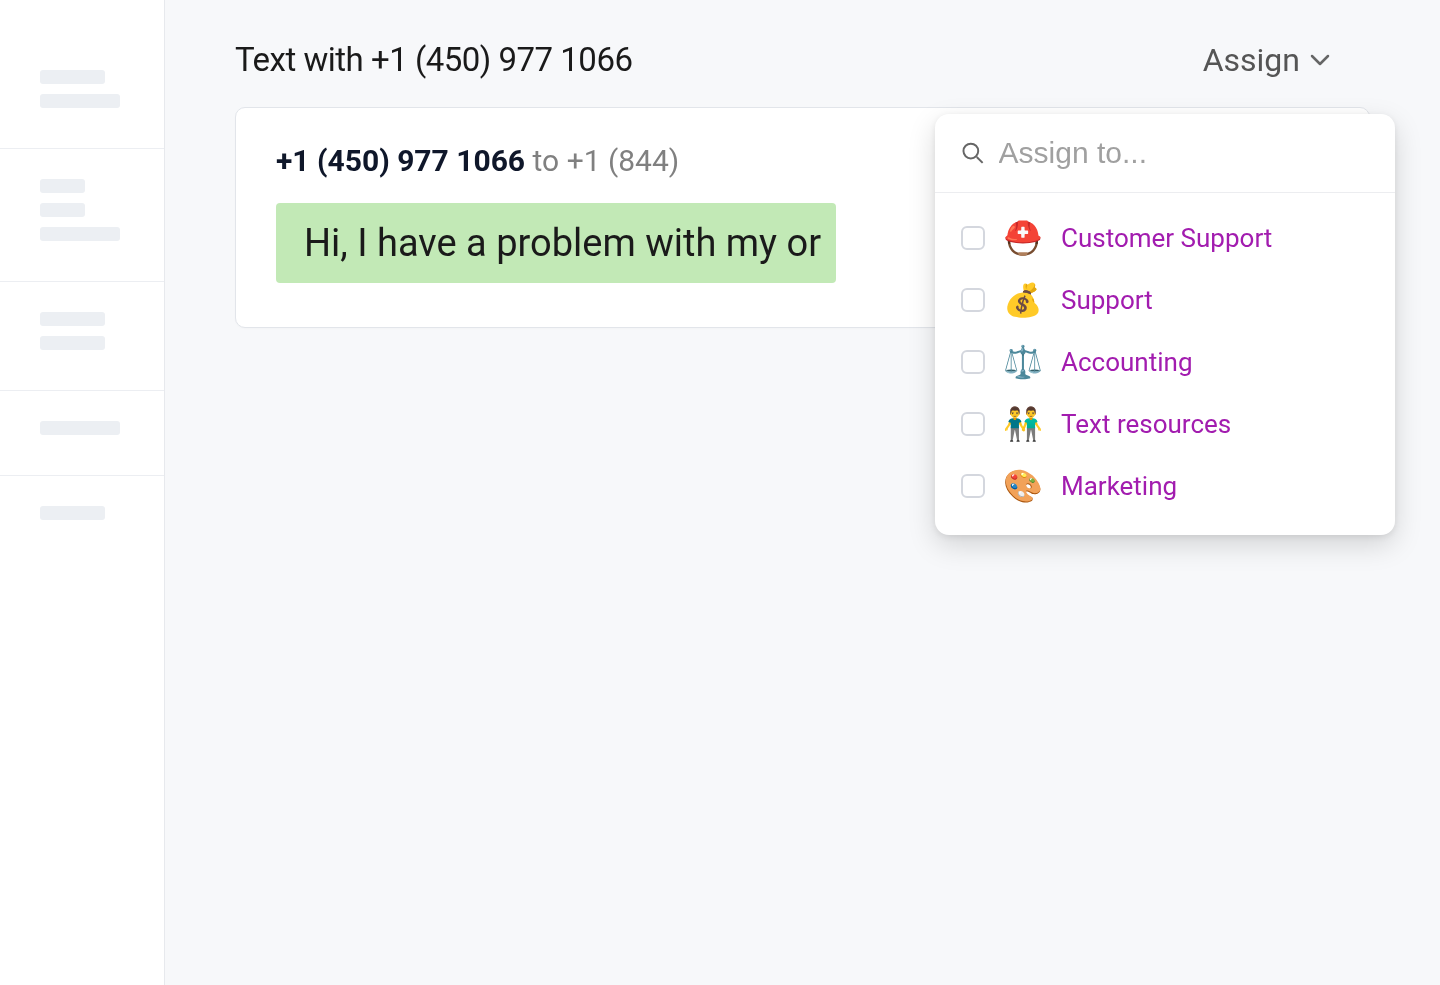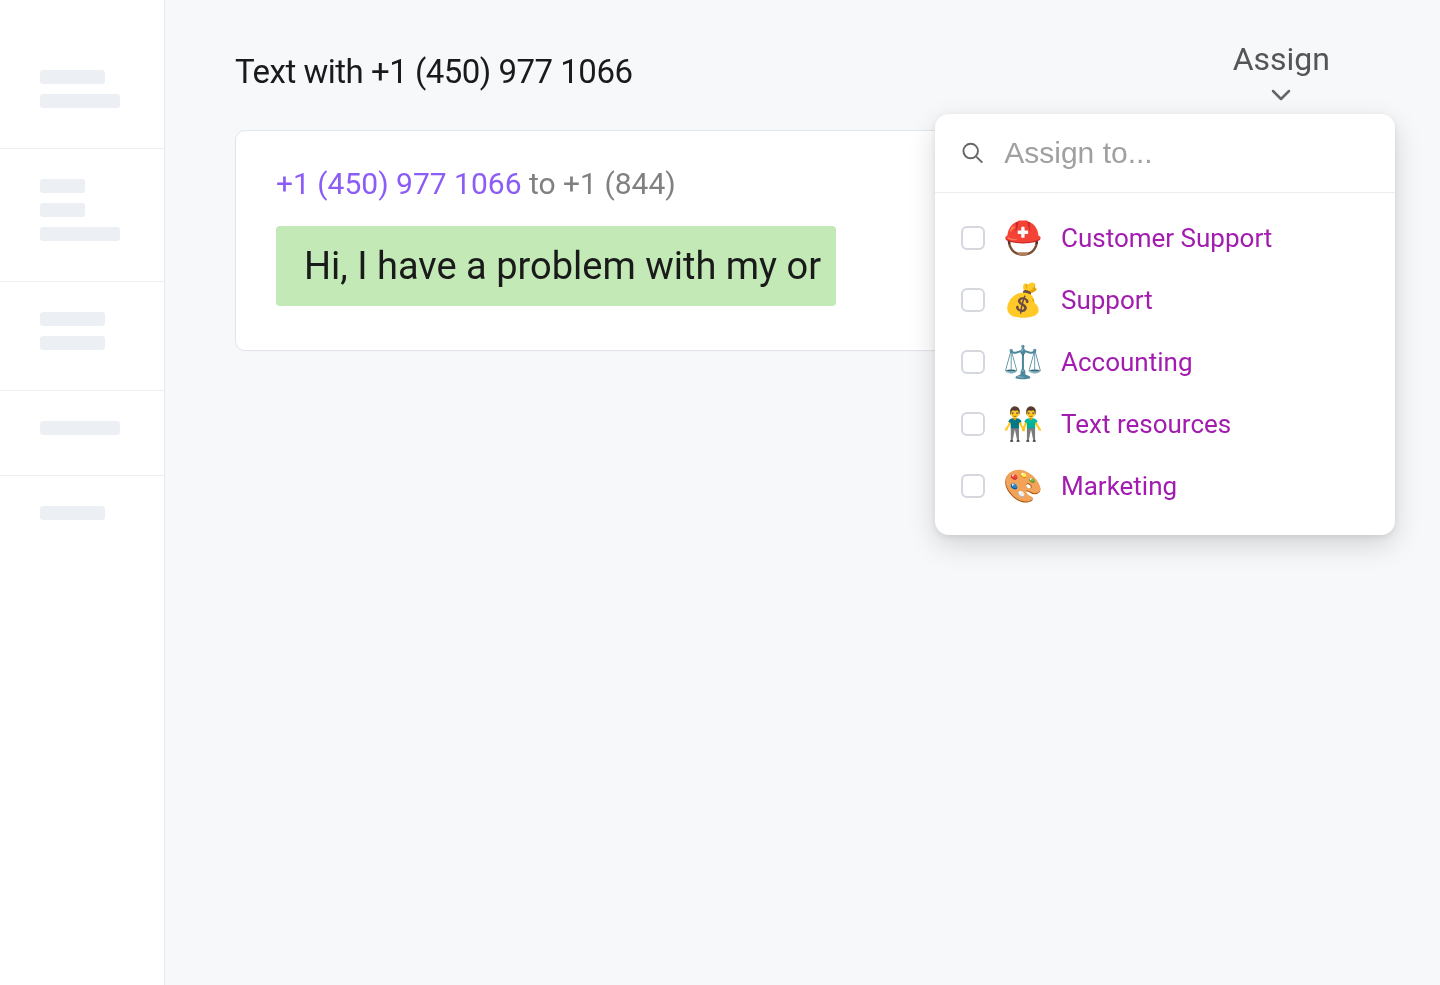--- a/index.html
+++ b/index.html
@@ -57,21 +57,20 @@
 
     .assign-trigger {
       display: flex;
       align-items: center;
       gap: 10px;
       font-size: 32px;
       color: #555;
       cursor: pointer;
       user-select: none;
       padding-right: 40px;
-      flex-direction: column;
     }
     .assign-trigger svg { stroke: #666; }
 
     
     .card {
       background: #fff;
       border: 1px solid #e2e5ea;
       border-radius: 10px;
       padding: 34px 40px 40px 40px;
       width: 1135px;
@@ -79,21 +78,21 @@
       position: relative;
     }
     .card-header {
       font-size: 30px;
       color: #808080;
       margin-bottom: 24px;
       display: flex;
       align-items: center;
       justify-content: space-between;
     }
-    .card-header .from { color: #8b5cf6; font-weight: 400; }
+    .card-header .from { color: #0f172a; font-weight: 700; }
     .card-header .to-word { color: #808080; text-align: right; }
     .card-header .to-num { color: #808080; text-align: center; }
     .reply-icon { color: #4f5761; }
     .bubble {
       background: #c2e9b6;
       color: #1a1a1a;
       font-size: 38px;
       padding: 18px 28px;
       border-radius: 4px;
       display: inline-block;
@@ -110,21 +109,21 @@
       width: 460px;
       background: #fff;
       border-radius: 14px;
       box-shadow: 0 10px 28px rgba(0,0,0,.15), 0 2px 6px rgba(0,0,0,.08);
       z-index: 10;
       overflow: hidden;
     }
     .dd-search {
       display: flex;
       align-items: center;
-      gap: 20px;
+      gap: 14px;
       padding: 22px 26px;
       border-bottom: 1px solid #ecedf0;
     }
     .dd-search input {
       border: none;
       outline: none;
       font-size: 30px;
       color: #333;
       width: 100%;
       background: transparent;

